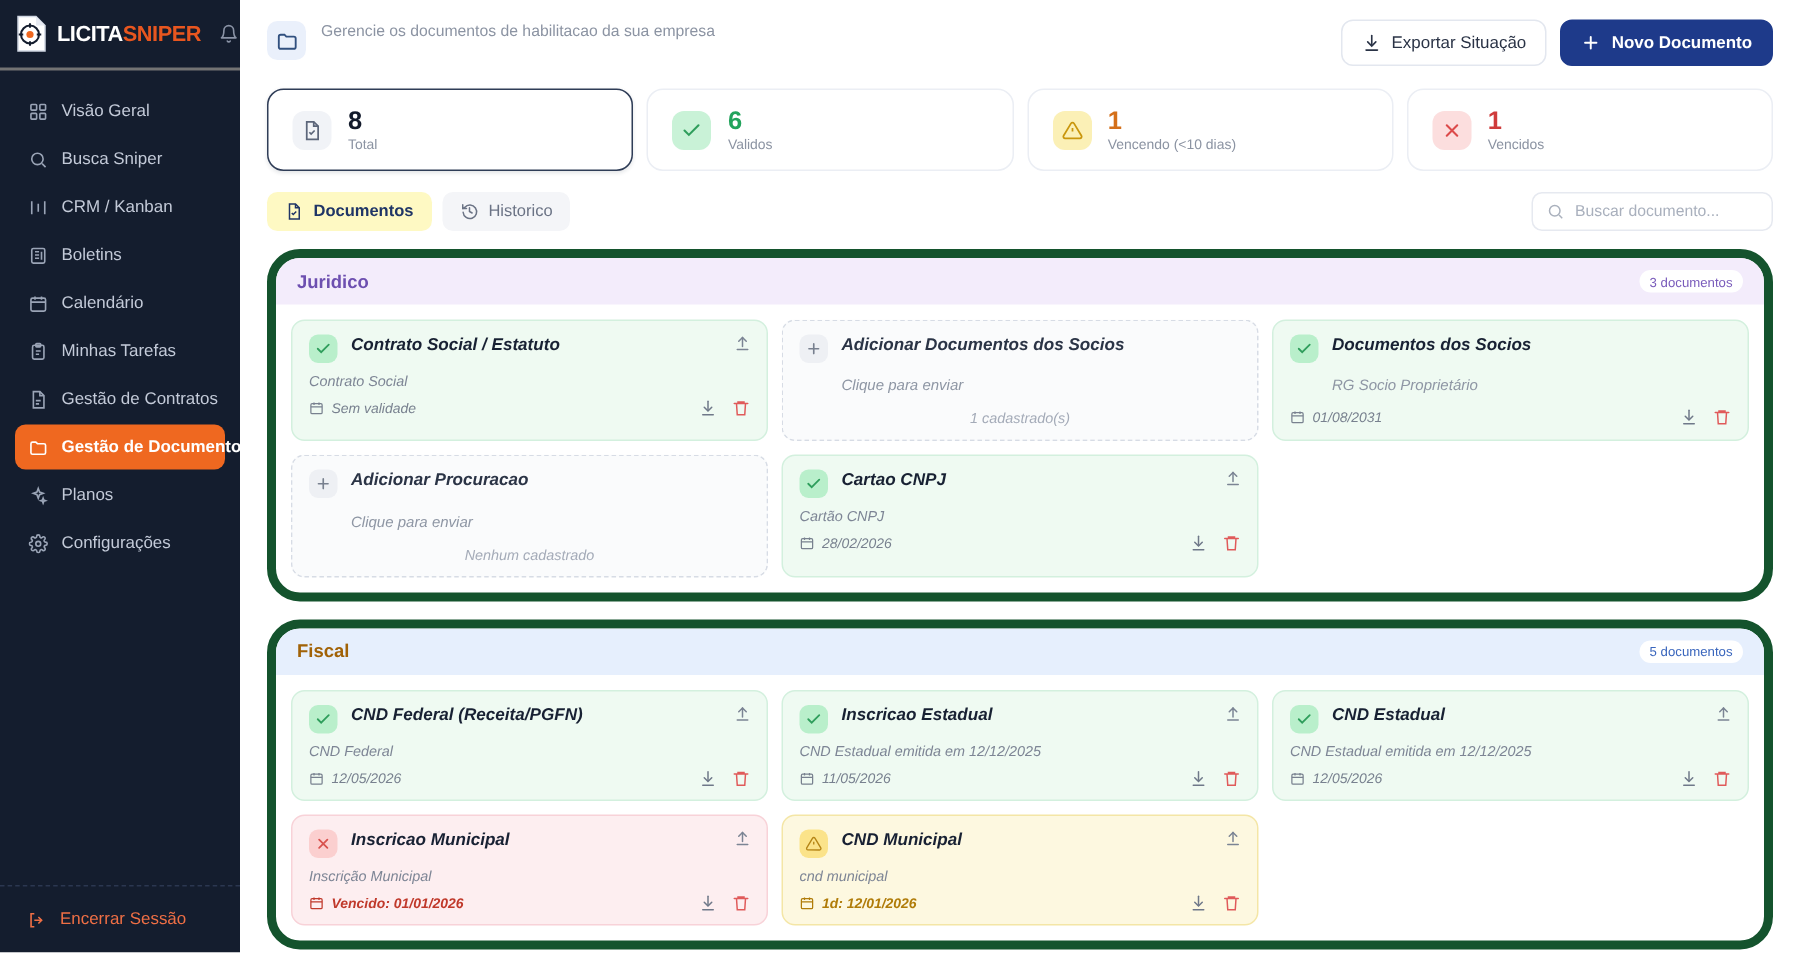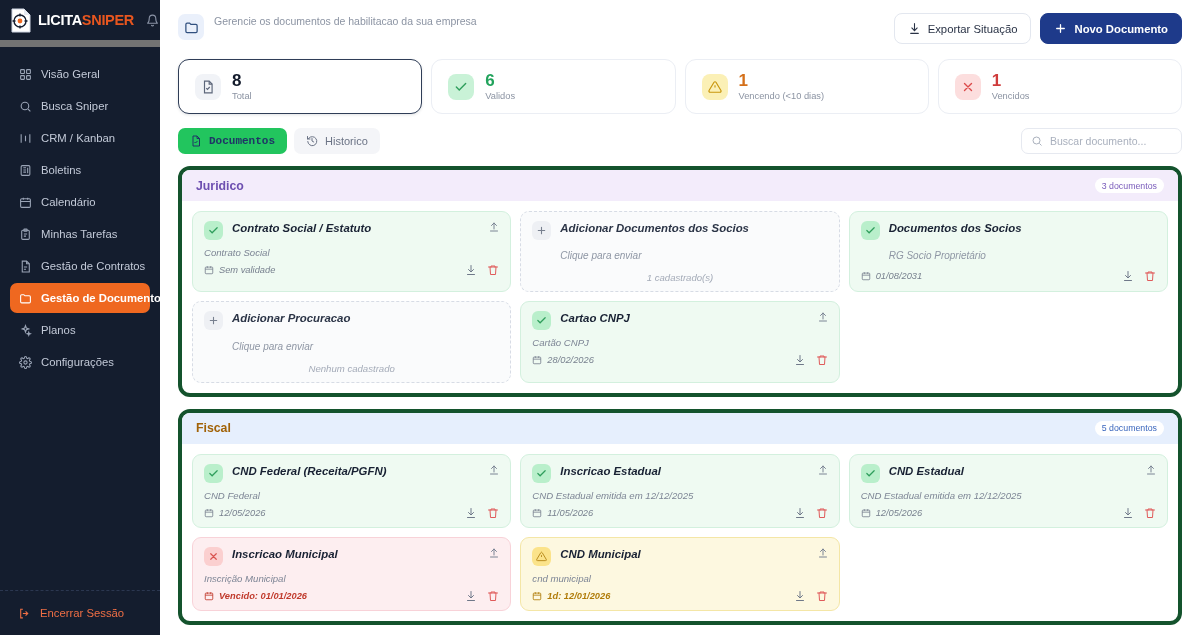--- a/index.html
+++ b/index.html
@@ -17,21 +17,21 @@
     background: #141d2e;
     display: flex; flex-direction: column;
     flex: 0 0 160px;
     position: relative;
   }
   .brand {
     height: 47px;
     display: flex; align-items: center;
     padding: 0 10px;
     gap: 6px;
-    border-bottom: 7px solid #737373;
+    border-bottom: 2px solid #737373;
   }
   .brand-logo { width: 22px; height: 25px; flex: 0 0 22px; position: relative; }
   .brand-text {
     font-size: 14.5px; font-weight: bold; letter-spacing: -0.3px;
     white-space: nowrap;
   }
   .brand-text .a { color: #ffffff; }
   .brand-text .b { color: #e8561f; }
   .bell { margin-left: 6px; color: #8a93a6; display:flex; align-items:center; }
 
@@ -111,33 +111,33 @@
 
   
   .tabsrow { display:flex; align-items:center; justify-content:space-between; margin-top: 14px; }
   .tabs { display:flex; gap: 7px; }
   .tab {
     display:flex; align-items:center; gap:7px;
     height:26px; padding: 0 12px; border-radius:7px;
     font-size:11px; color:#6a7governed; cursor:pointer; white-space:nowrap;
   }
   .tab { color:#6b7385; background:#f4f5f8; }
-  .tab.active { background:#22c55e; color:#1f3566; font-weight:bold;font-family:Liberation Mono, monospace; }
+  .tab.active { background:#fef9c3; color:#1f3566; font-weight:bold; }
   .search {
     width: 161px; height: 26px; border:1px solid #e6e9f0; border-radius:7px;
     display:flex; align-items:center; gap:7px; padding: 0 9px; background:#fff;
   }
   .search input {
     border:0; outline:0; font-size:10.5px; color:#4a5365; width:100%;
     font-family:"Liberation Sans", sans-serif; background:transparent;
   }
   .search input::placeholder { color:#a9b0bd; }
 
   
-  .section { margin-top: 12px; border:4px solid #14532d; border-radius:12px; overflow:hidden; background:#fff;}
+  .section { margin-top: 12px; border:6px solid #14532d; border-radius:22px; overflow:hidden; background:#fff;}
   .sec-head {
     display:flex; align-items:center; justify-content:space-between;
     height:31px; padding: 0 14px;
   }
   .sec-title { font-size:12.3px; font-weight:bold; }
   .sec-count { font-size:8.8px; padding: 2.5px 7px; border-radius:9px; background:#ffffff; }
   .sec-purple { background:#f3ecfb; } .sec-purple .sec-title{color:#6d4fb0;} .sec-purple .sec-count{color:#7a5cbb;}
   .sec-blue { background:#e6effd; } .sec-blue .sec-title{color:#a16207;} .sec-blue .sec-count{color:#3a66bd;}
 
   .cards { display:grid; grid-template-columns: repeat(3, 1fr); gap:9px; padding: 10px; }

